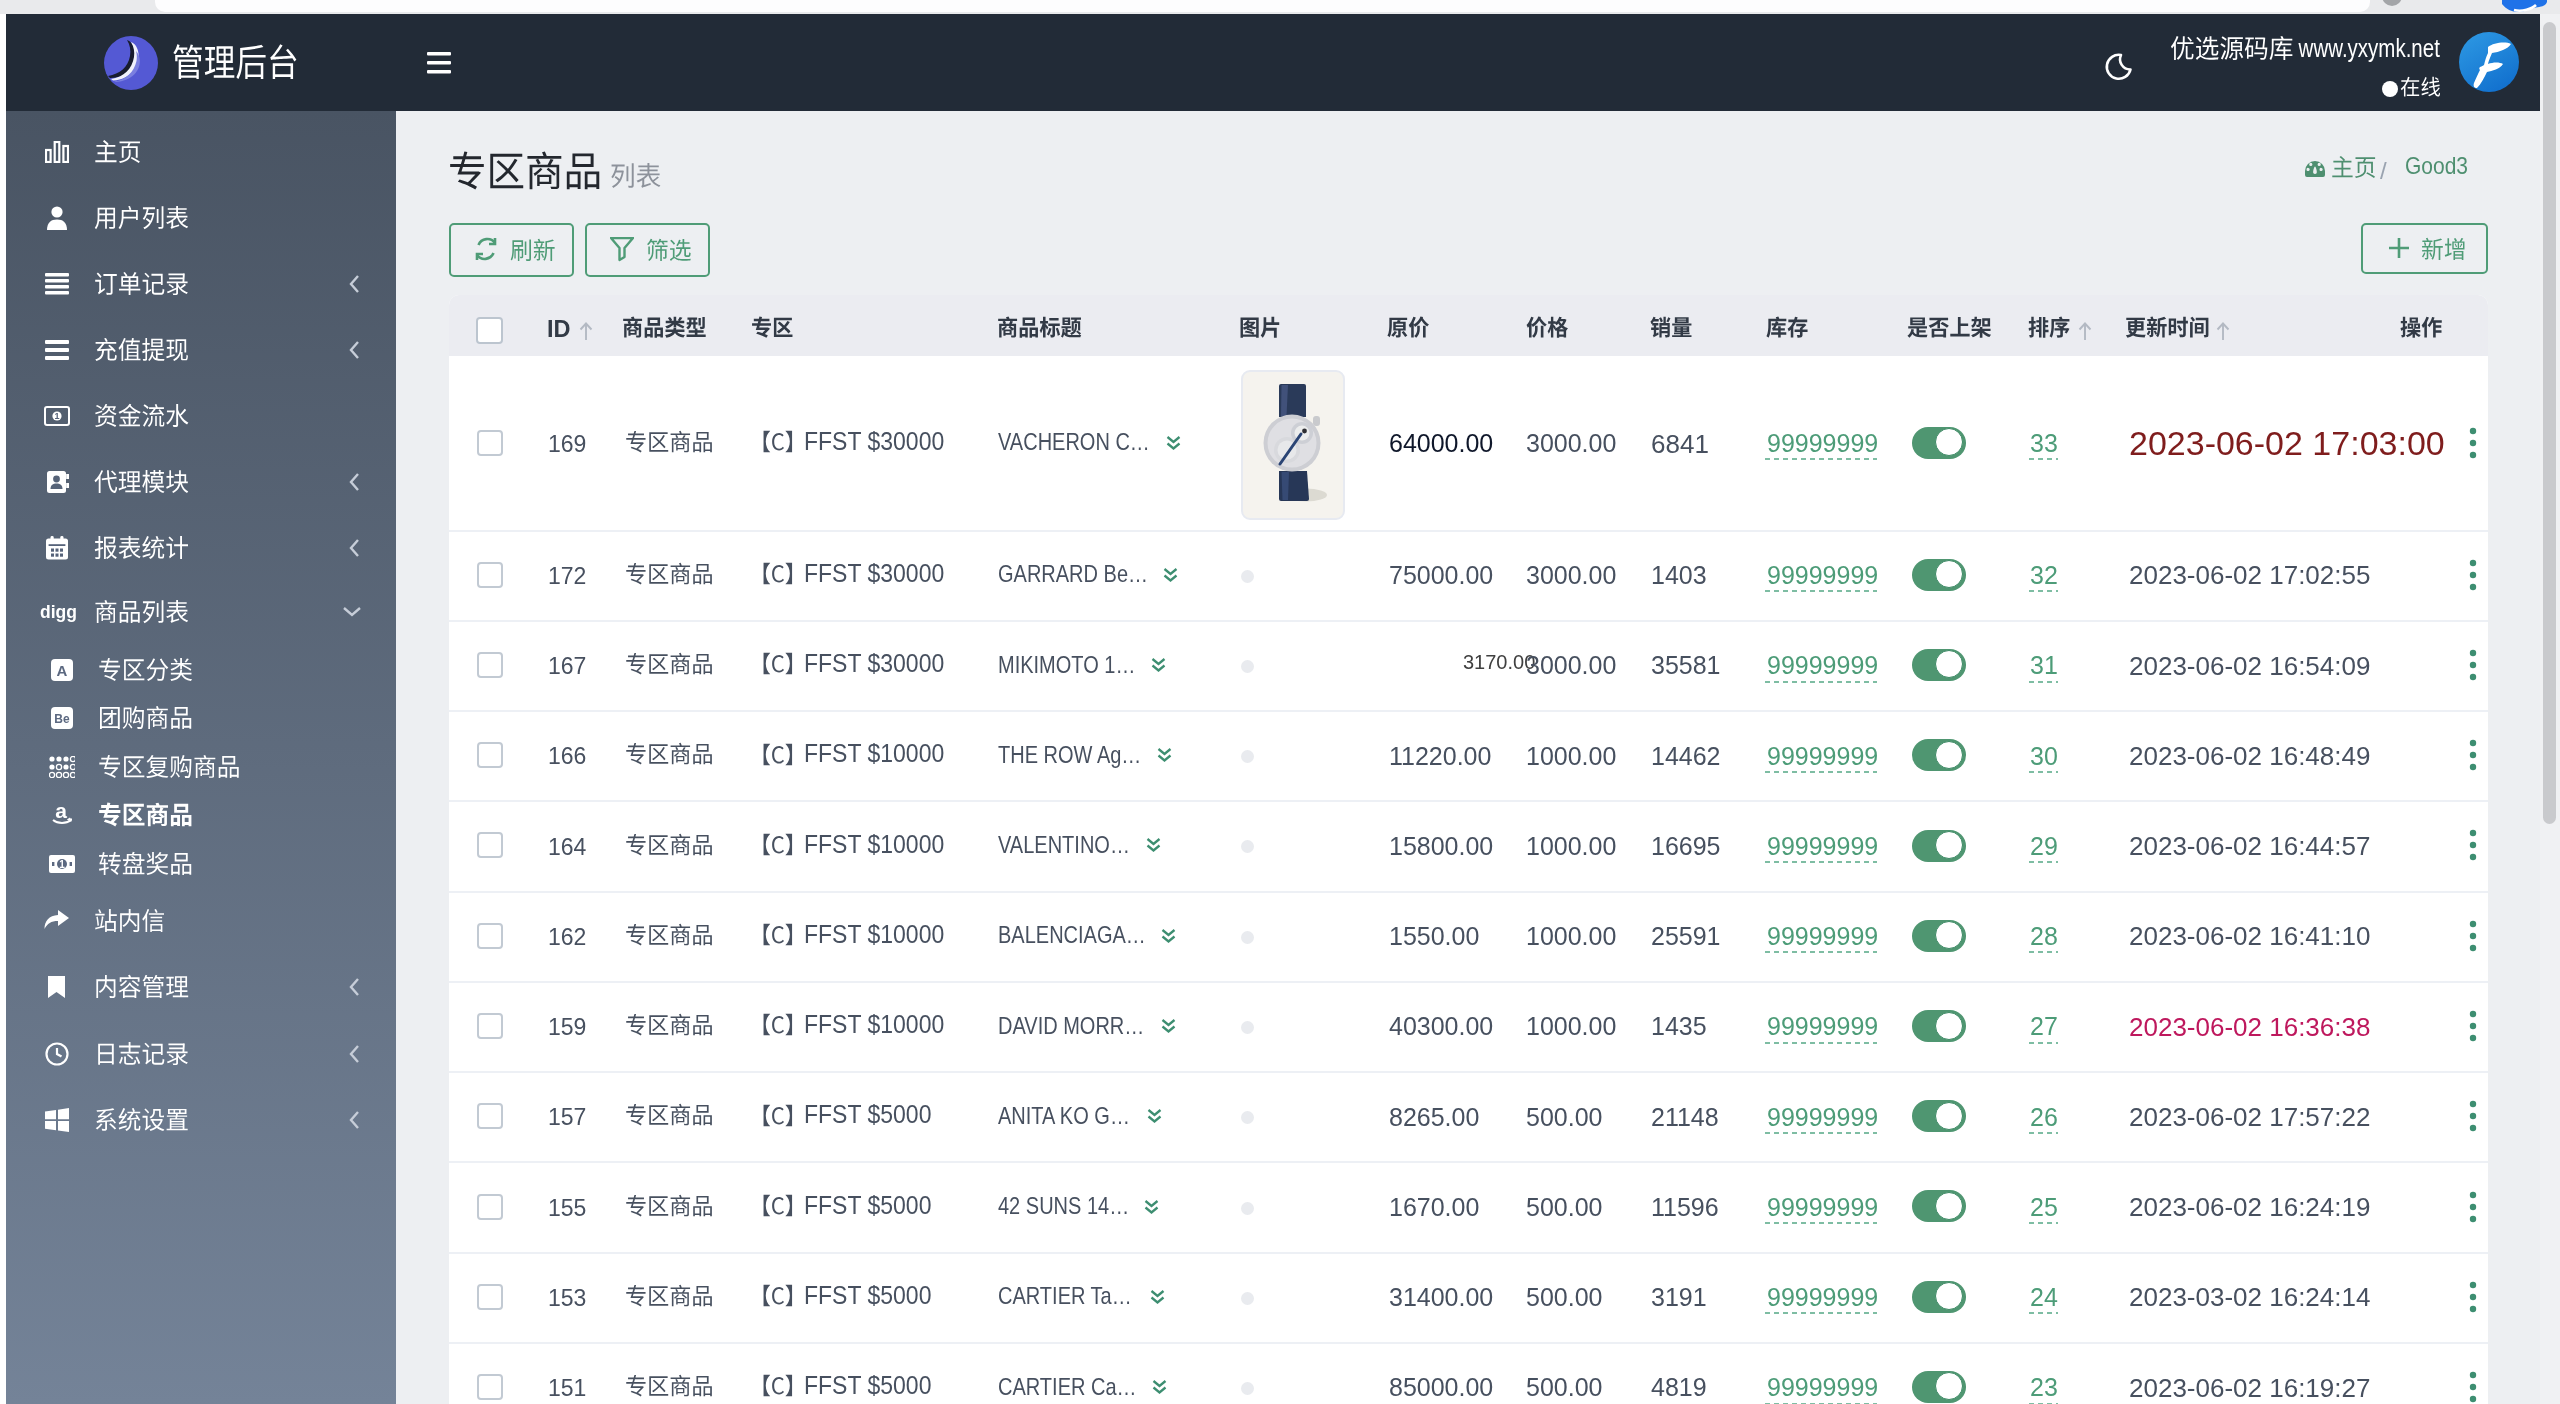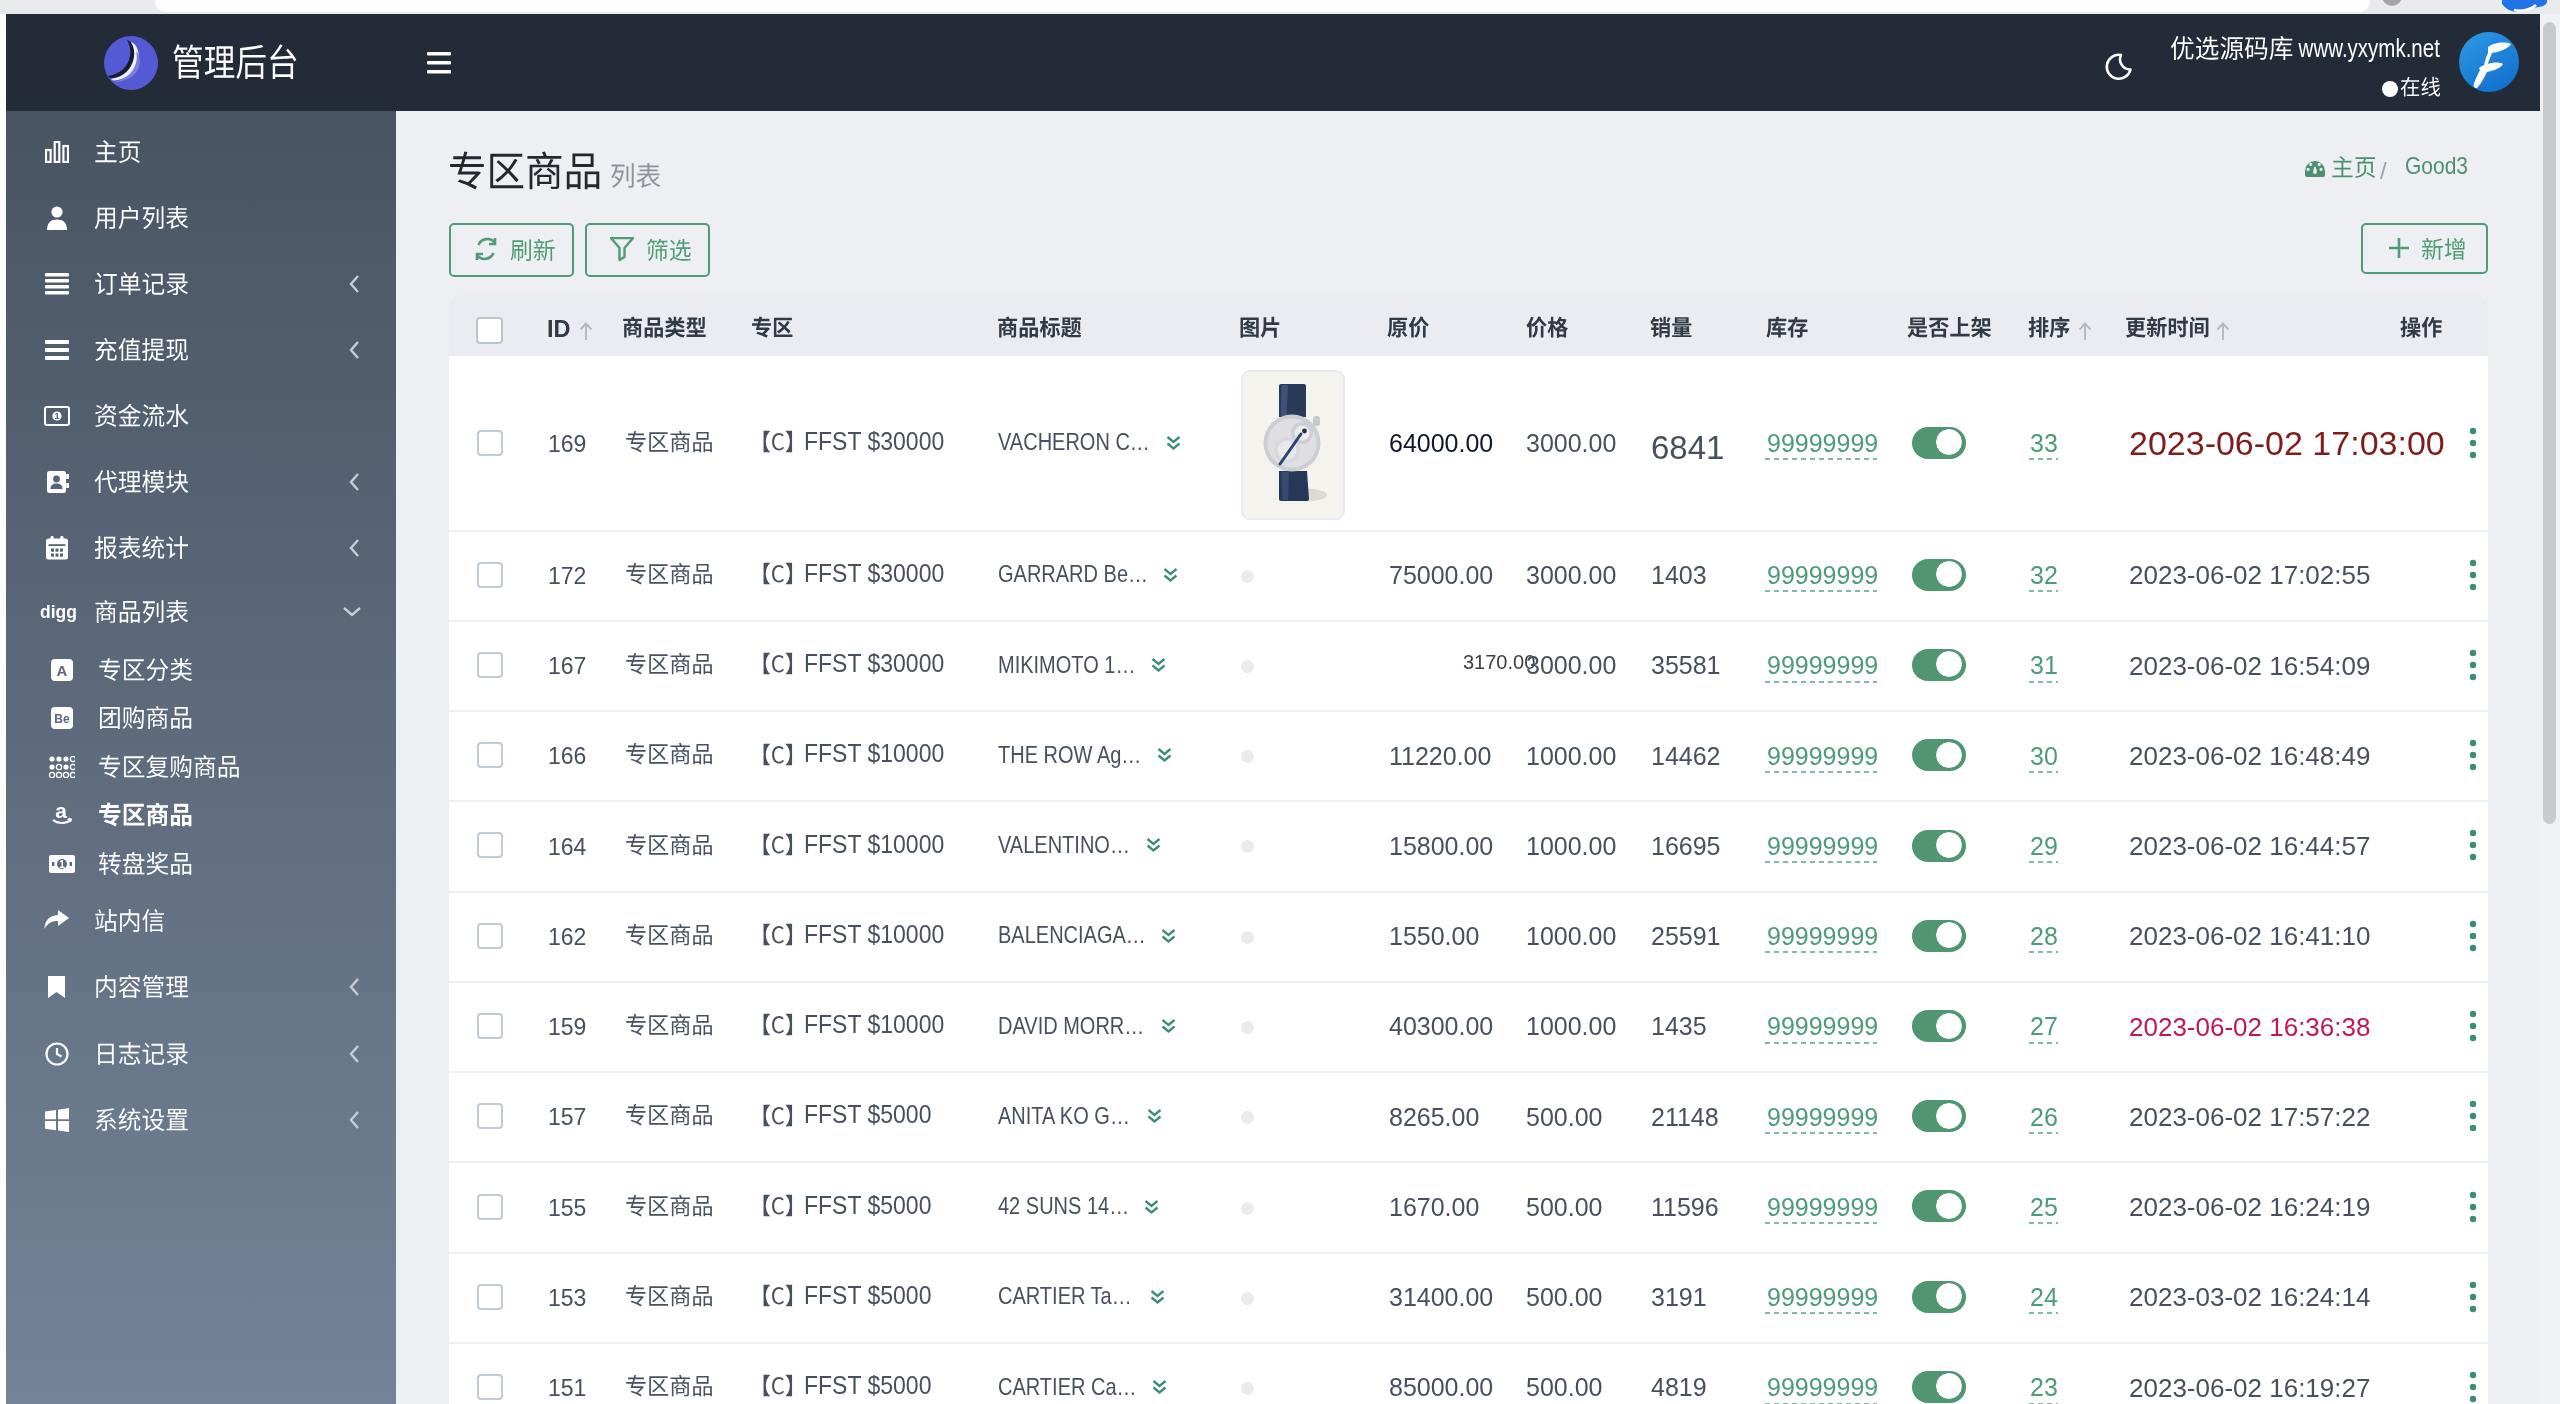--- a/index.html
+++ b/index.html
@@ -465,21 +465,21 @@
 <circle cx="49" cy="71" r="24.5" fill="#dfdfe3"></circle>
 <circle cx="44" cy="78" r="13" fill="#d8d9dd"></circle>
 <circle cx="44" cy="78" r="9.5" fill="#e7e8ea"></circle>
 <circle cx="59" cy="61" r="11" fill="#cdcfd5"></circle>
 <circle cx="59" cy="61" r="7.5" fill="#eceded"></circle>
 <path d="M58 62 L 37 92" stroke="#2a4474" stroke-width="3" stroke-linecap="round"></path>
 <circle cx="61.5" cy="59" r="2.4" fill="#2f2f33"></circle>
 </svg>
 <div class="txt" style="left:1389.0px;top:429.1px;font-size:25.0px;color:#0f172a">64000.00</div>
 <div class="txt" style="left:1526.0px;top:429.1px;font-size:25.0px;color:#47505f">3000.00</div>
-<div class="txt" style="left:1651.0px;top:429.1px;font-size:33px;color:#47505f">6841</div>
+<div class="txt" style="left:1651.0px;top:429.1px;font-size:26px;color:#47505f">6841</div>
 <div class="txt" style="left:1767px;top:429.1px;font-size:25px;color:#4d9c78">99999999</div>
 <div class="abs" style="left:1765px;top:458.3px;width:112px;height:2px;background:linear-gradient(90deg,#7ebda3 0 5px,transparent 5px 9px);background-size:9px 2px"></div>
 <div class="abs" style="left:1912px;top:427px;width:54px;height:32px;border-radius:16px;background:#4f9671"></div>
 <div class="abs" style="left:1935px;top:428px;width:28px;height:28px;border-radius:50%;background:#fff;border:1.5px solid #3e8a65"></div>
 <div class="txt" style="left:2030px;top:429.1px;font-size:25px;color:#4d9c78">33</div>
 <div class="abs" style="left:2029px;top:458.3px;width:29px;height:2px;background:linear-gradient(90deg,#7ebda3 0 5px,transparent 5px 9px);background-size:9px 2px"></div>
 <div class="txt" style="left:2129.0px;top:424px;font-size:34px;color:#7f1d1d">2023-06-02 17:03:00</div>
 <svg class="abs" style="left:2467px;top:426px" width="12" height="34" viewBox="0 0 12 34" fill="#3d8e71">
     <circle cx="6" cy="5" r="3.2"></circle>
     <circle cx="6" cy="17" r="3.2"></circle>

